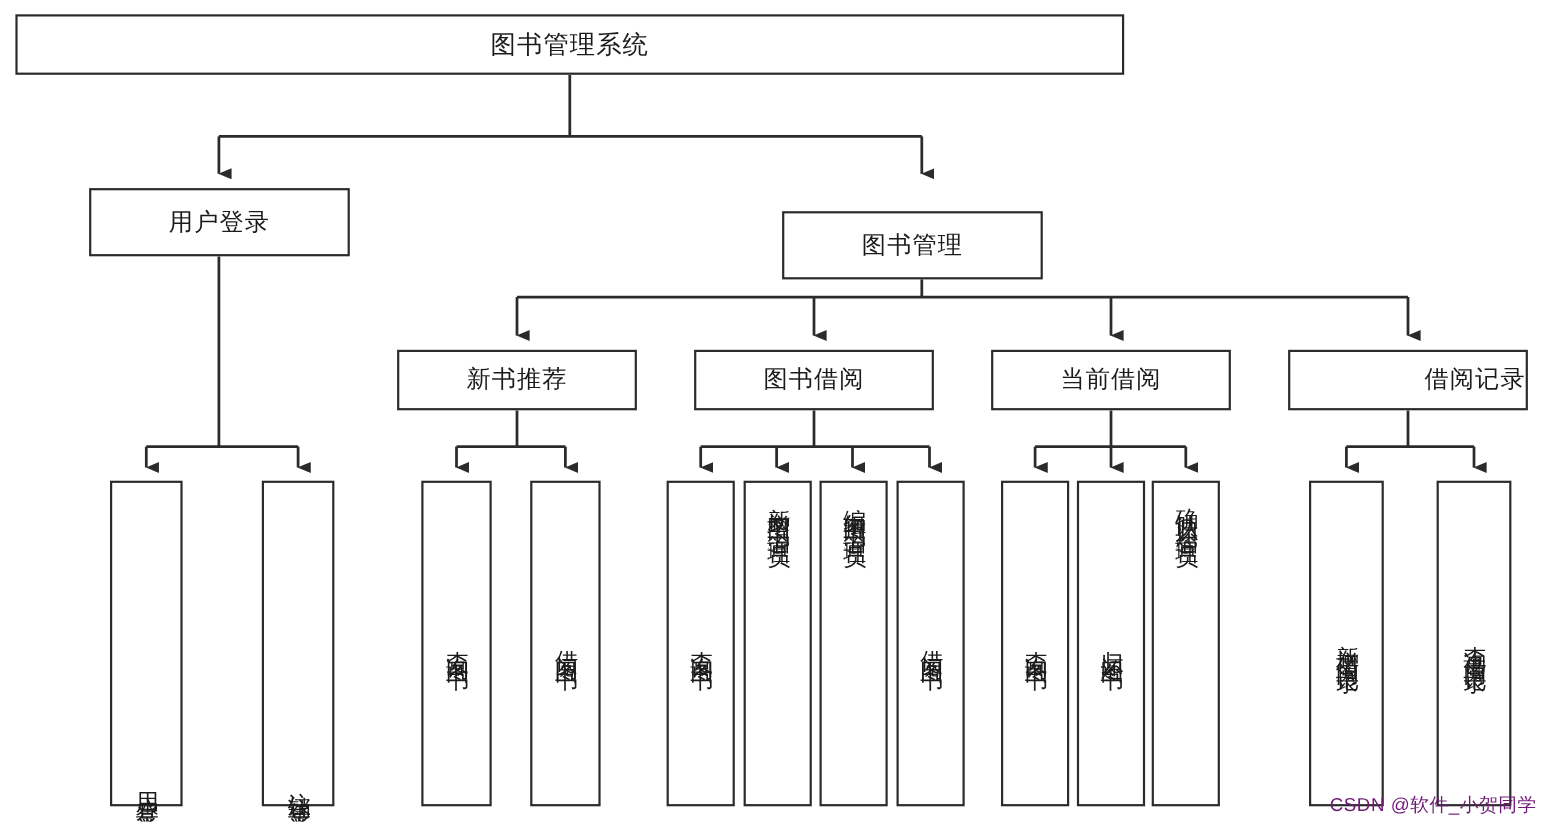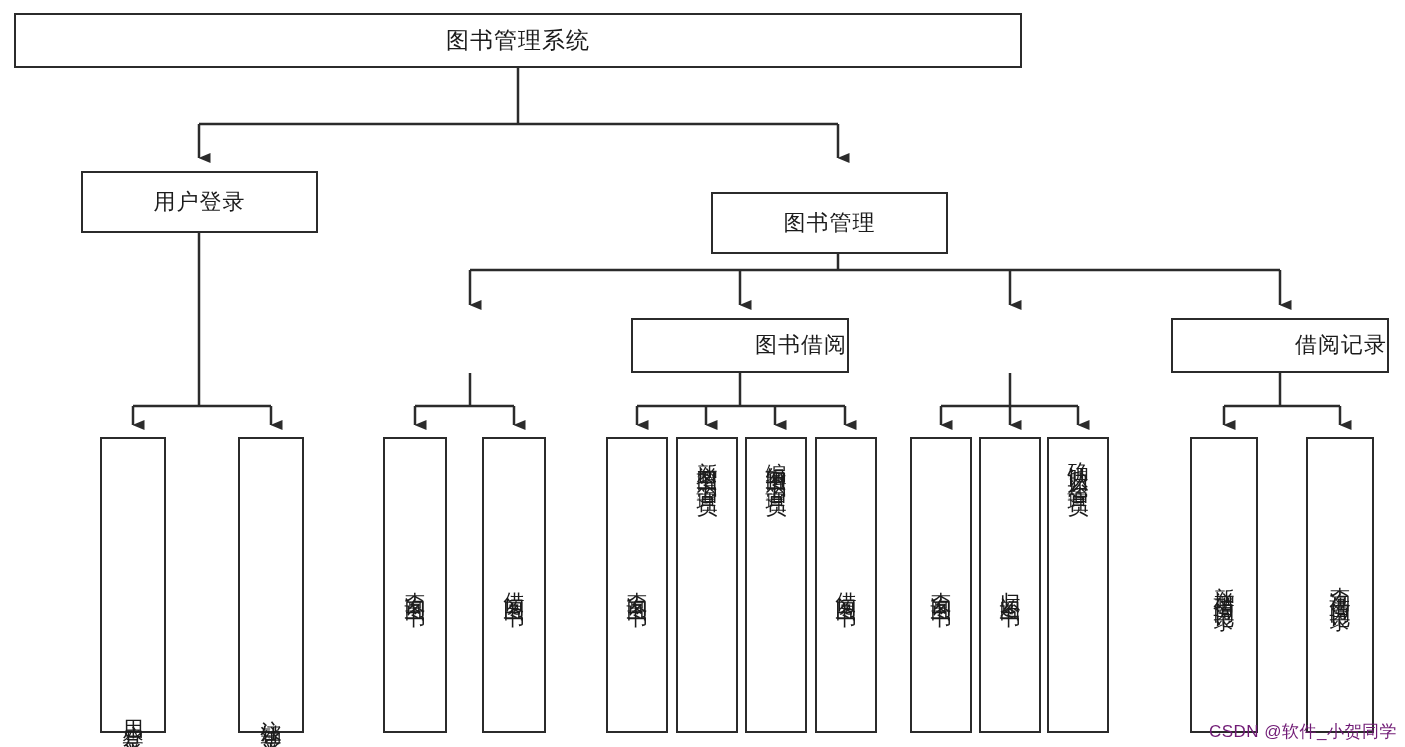--- a/index.html
+++ b/index.html
@@ -133,22 +133,28 @@
     <span>图书管理系统</span>
   </div>
 
   <div class="node h" style="left:81px; top:171px; width:237px; height:62px;">
     <span>用户登录</span>
   </div>
   <div class="node h" style="left:711px; top:171px; width:237px; height:62px;margin-top:21px;">
     <span>图书管理</span>
   </div>
 
-  <div class="node h" style="left:631px; top:318px; width:218px; height:55px;justify-content:flex-end;">
+  <div class="node h" style="left:361px; top:318px; width:218px; height:55px;">
+    <span>新书推荐</span>
+  </div>
+  <div class="node h" style="left:631px; top:318px; width:218px; height:55px;">
     <span>图书借阅</span>
+  </div>
+  <div class="node h" style="left:901px; top:318px; width:218px; height:55px;">
+    <span>当前借阅</span>
   </div>
   <div class="node h" style="left:1171px; top:318px; width:218px; height:55px;justify-content:flex-end;">
     <span>借阅记录</span>
   </div>
 
   <div class="node v bottomed" style="left:100px; top:437px; width:66px; height:296px;">
     <span class="vtext">用户登录</span>
   </div>
   <div class="node v bottomed" style="left:238px; top:437px; width:66px; height:296px;">
     <span class="vtext">注销登录</span>

